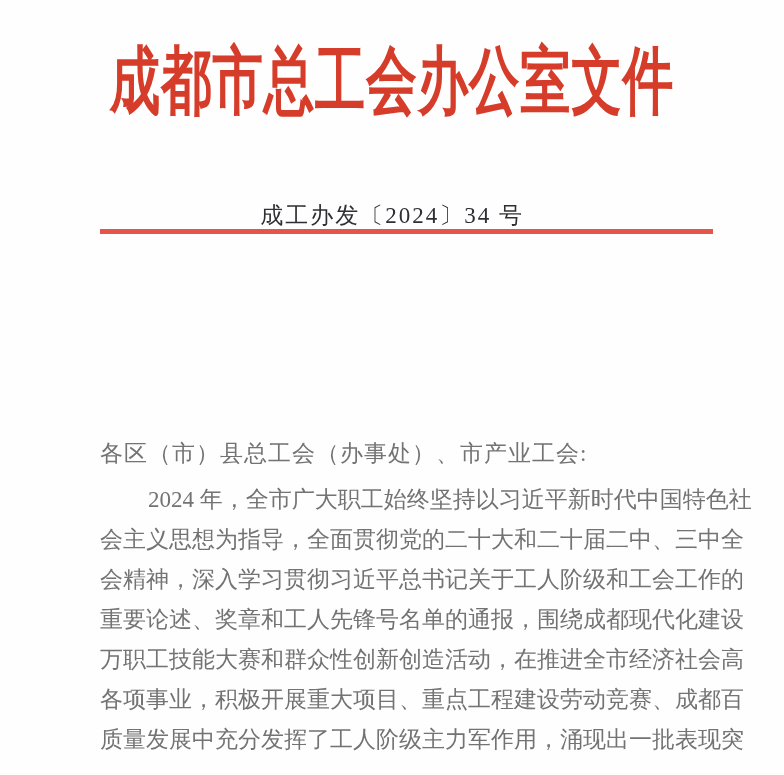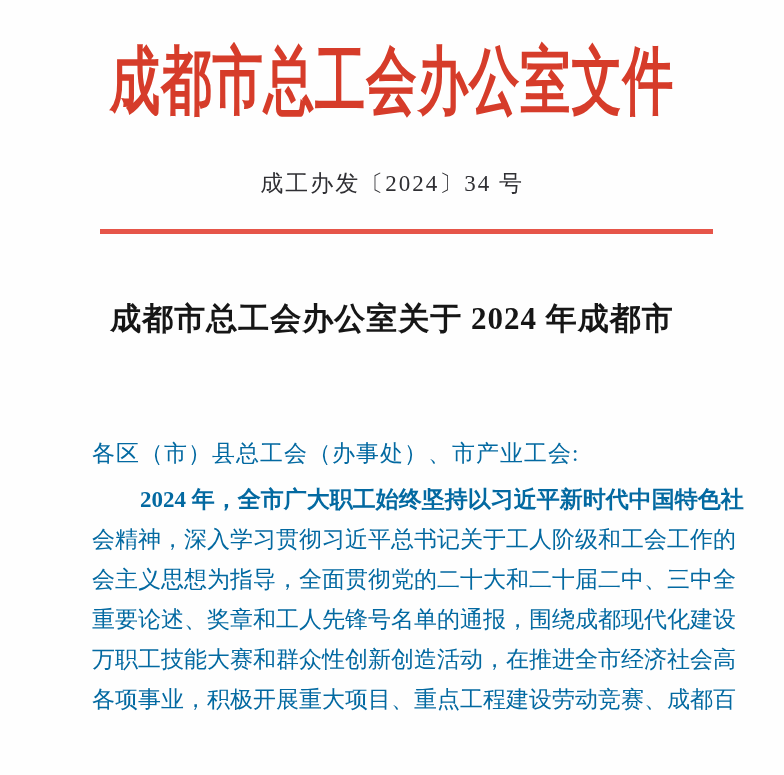--- a/index.html
+++ b/index.html
@@ -26,21 +26,21 @@
     font-weight: bold;
     color: #d63c2a;
     white-space: nowrap;
     transform: scale(0.90, 1.32);
     transform-origin: center top;
     letter-spacing: 1px;
   }
   
   .doc-number {
     position: absolute;
-    top: 168px;
+    top: 200px;
     left: 0;
     right: 0;
     text-align: center;
     font-size: 23px;
     color: #2f2f33;
     letter-spacing: 2px;
   }
   
   .red-rule {
     position: absolute;
@@ -59,64 +59,63 @@
     text-align: center;
     font-weight: bold;
     color: #161616;
     font-size: 31px;
     line-height: 46px;
     letter-spacing: 1px;
   }
   
   .body-block {
     position: absolute;
-    left: 92px;
+    left: 100px;
     width: 613px;
-    color: #0369a1;
+    color: #737373;
     font-size: 23px;
   }
   .salutation {
     top: 438px;
     letter-spacing: 1px;
     white-space: nowrap;
   }
   .paragraph {
     top: 480px;
   }
   .body-line {
     height: 40px;
     line-height: 40px;
     text-align: justify;
     text-align-last: justify;
     white-space: nowrap;
   }
   .body-line.indent {
     padding-left: 48px;
-    font-weight: bold;
   }
 </style>
 </head>
 <body>
 
 <div class="page">
 
   <div class="letterhead">成都市总工会办公室文件</div>
 
   <div class="doc-number">成工办发〔2024〕34 号</div>
 
   <div class="red-rule"></div>
 
   <div class="doc-title">
-    <div>成都市总工会办公室关于 2024 年成都市</div>
   </div>
 
   <div class="body-block salutation">各区（市）县总工会（办事处）、市产业工会:</div>
 
   <div class="body-block paragraph">
     <div class="body-line indent">2024 年，全市广大职工始终坚持以习近平新时代中国特色社</div>
+    <div class="body-line">会主义思想为指导，全面贯彻党的二十大和二十届二中、三中全</div>
     <div class="body-line">会精神，深入学习贯彻习近平总书记关于工人阶级和工会工作的</div>
-    <div class="body-line">会主义思想为指导，全面贯彻党的二十大和二十届二中、三中全</div>
     <div class="body-line">重要论述、奖章和工人先锋号名单的通报，围绕成都现代化建设</div>
     <div class="body-line">万职工技能大赛和群众性创新创造活动，在推进全市经济社会高</div>
     <div class="body-line">各项事业，积极开展重大项目、重点工程建设劳动竞赛、成都百</div>
+    <div class="body-line">质量发展中充分发挥了工人阶级主力军作用，涌现出一批表现突</div>
   </div>
 
 </div>
 
 </body></html>

